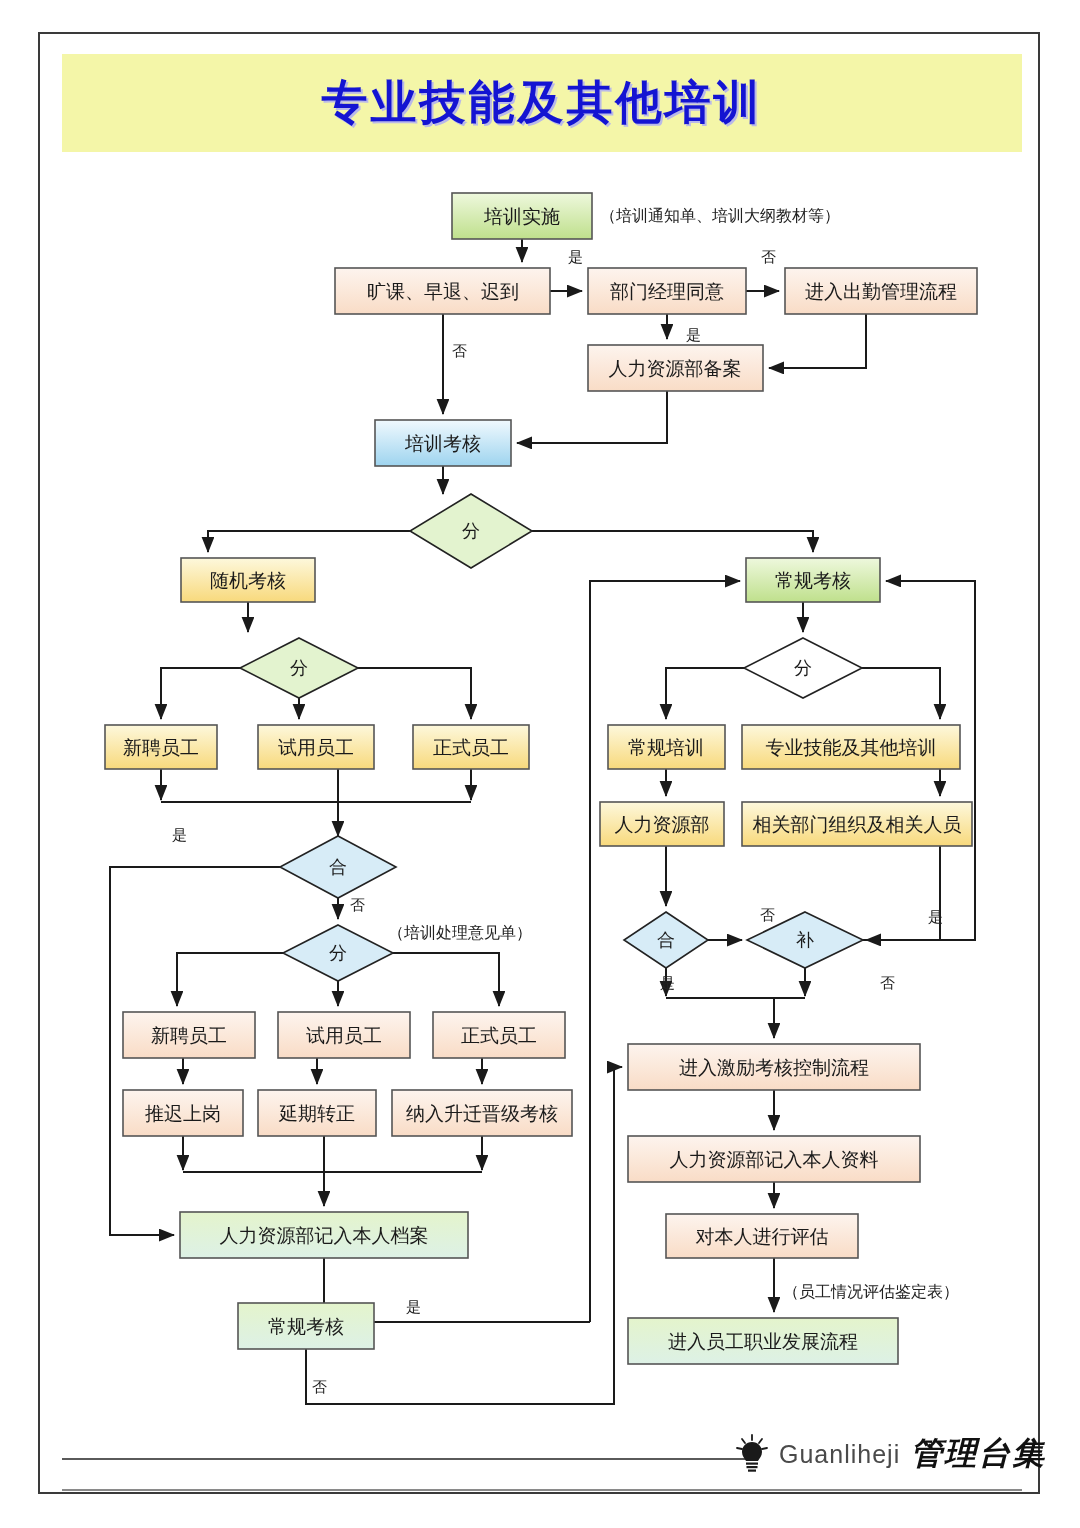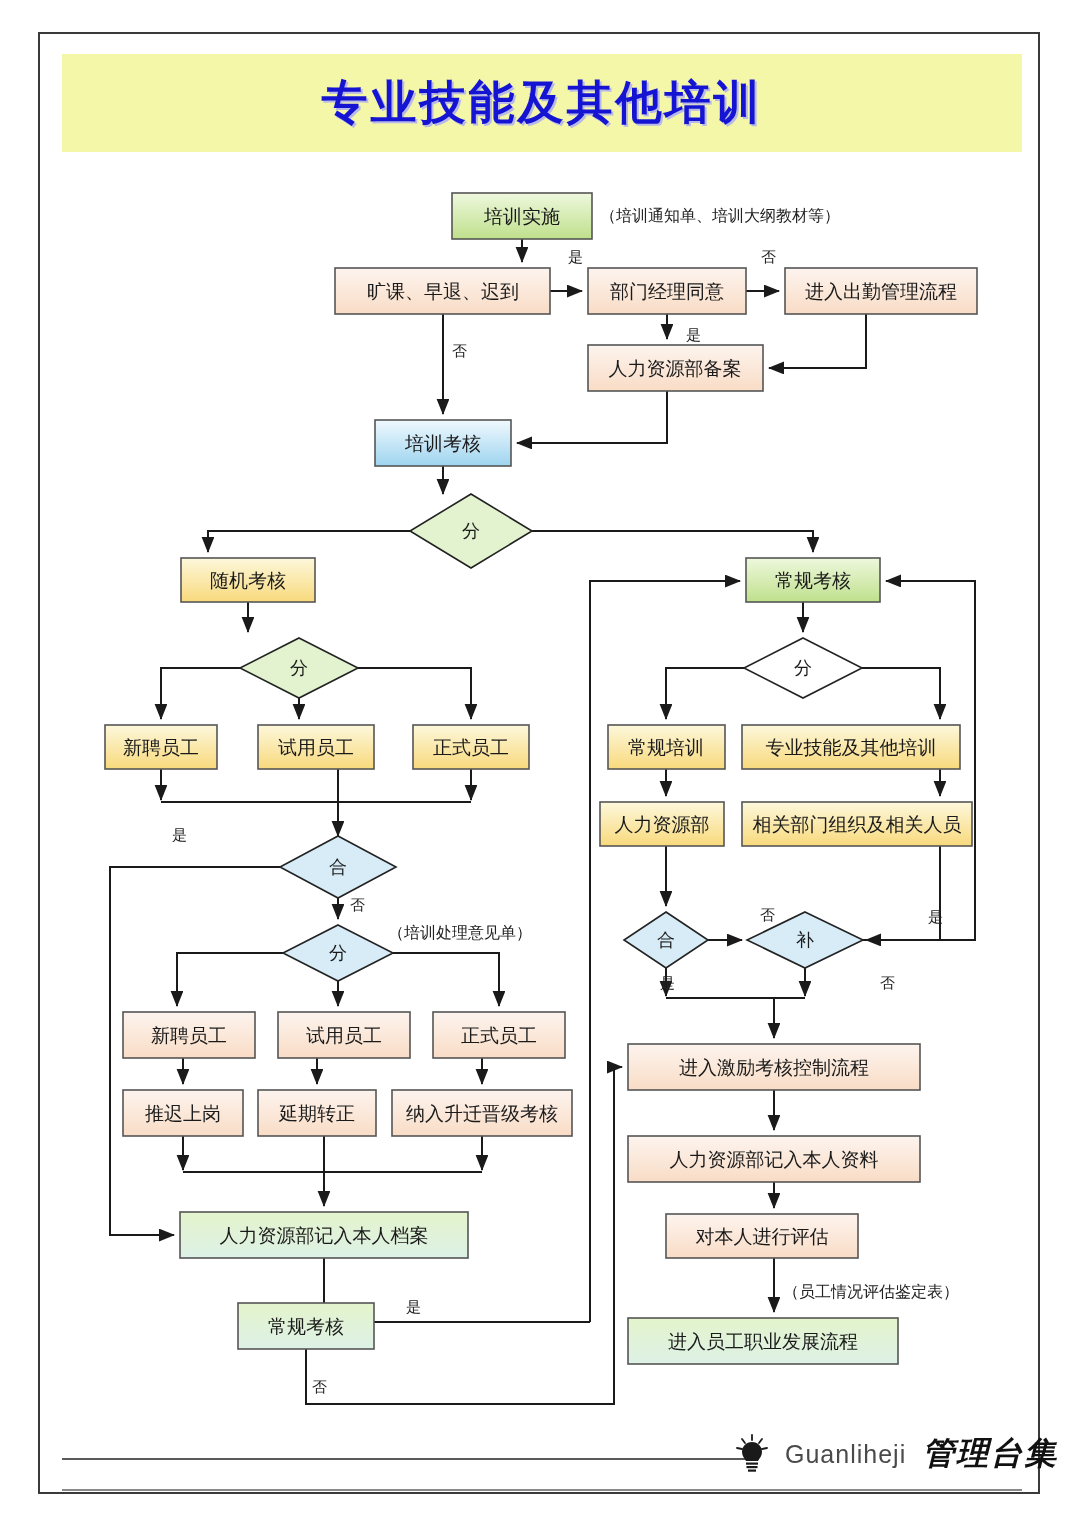--- a/index.html
+++ b/index.html
@@ -13,21 +13,21 @@
   svg#chart{position:absolute;left:0;top:0;width:1080px;height:1528px;}
   .lbl{font-family:"DejaVu Sans","Liberation Sans",sans-serif;font-size:15px;fill:#222;}
   .note{font-family:"DejaVu Sans","Liberation Sans",sans-serif;font-size:16px;fill:#222;}
   .boxtext{font-family:"DejaVu Sans","Liberation Sans",sans-serif;font-size:19px;fill:#1a1a1a;dominant-baseline:middle;text-anchor:middle;}
   .dtext{font-family:"DejaVu Sans","Liberation Sans",sans-serif;font-size:18px;fill:#1a1a1a;dominant-baseline:middle;text-anchor:middle;}
   .bx{stroke:#555;stroke-width:1.6;}
   .dm{stroke:#222;stroke-width:1.6;}
   .ln{stroke:#1a1a1a;stroke-width:2;fill:none;}
   #footline{position:absolute;left:62px;top:1458px;width:690px;height:0;border-top:2px solid #5a5a5a;}
   #footline2{position:absolute;left:62px;top:1489px;width:960px;height:0;border-top:2px solid #8a8a8a;}
-  #brand{position:absolute;left:735px;top:1432px;display:flex;align-items:center;gap:16px;}
+  #brand{position:absolute;left:735px;top:1432px;display:flex;align-items:center;gap:10px;}
   #brand .en{font-family:"Liberation Sans",sans-serif;font-size:25px;color:#4a4a4a;letter-spacing:1px;}
   #brand .cn{font-family:"DejaVu Serif","Liberation Serif",serif;font-size:32px;color:#111;font-weight:bold;font-style:italic;letter-spacing:2px;}
 </style>
 </head>
 <body>
 
 <div id="page">
 
   <div id="frame"></div>
 

